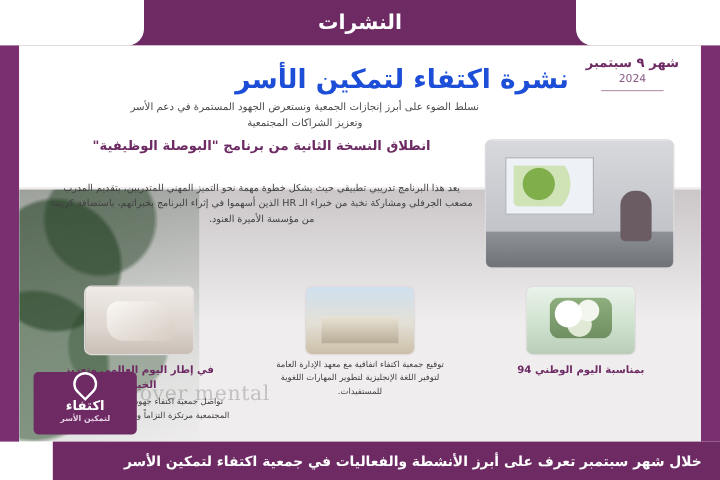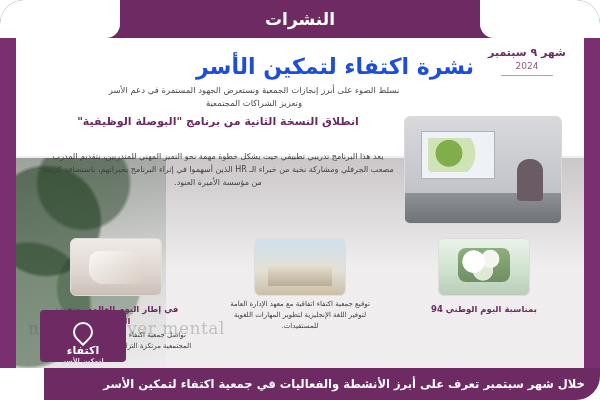--- a/index.html
+++ b/index.html
@@ -7,21 +7,20 @@
     margin: 0; padding: 0;
     width: 600px; height: 400px;
     background: #ffffff;
     font-family: "DejaVu Sans", "Liberation Sans", sans-serif;
   }
   .page {
     position: relative;
     width: 600px; height: 400px;
     background: #ffffff;
     overflow: hidden;
-    border-radius: 24px;
   }
 
   
   .header {
     position: absolute;
     left: 0; top: 0;
     width: 600px; height: 38px;
     background: #6d2a63;
   }
   .header-title {
@@ -298,26 +297,26 @@
     margin-top: 3px;
     color: #3f3f3f;
     font-size: 7px;
     line-height: 11px;
     padding: 0 10px;
   }
 
   
   .logo-block {
     position: absolute;
-    left: 24px; bottom: 6px;
+    left: 12px; bottom: 6px;
     width: 86px; height: 52px;
     background: #6d2a63;
     border-radius: 4px;
     text-align: center;
-    padding-top: 12px;
+    padding-top: 0;
   }
   .logo-mark {
     width: 20px; height: 20px;
     margin: 0 auto 2px;
     border: 2px solid #ffffff;
     border-radius: 50% 50% 50% 0;
     transform: rotate(-45deg);
   }
   .logo-name {
     color: #ffffff;

